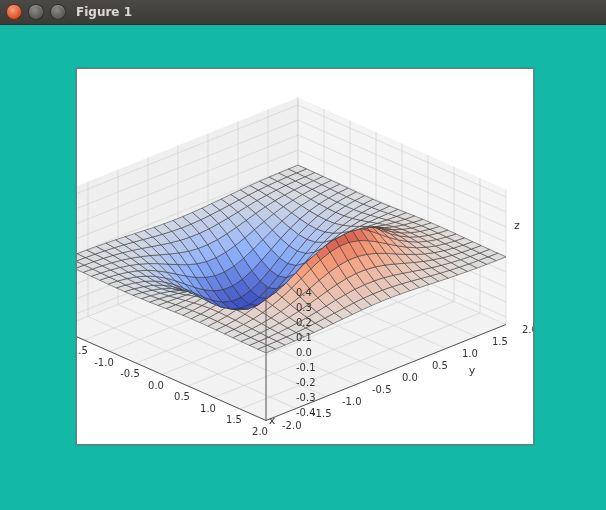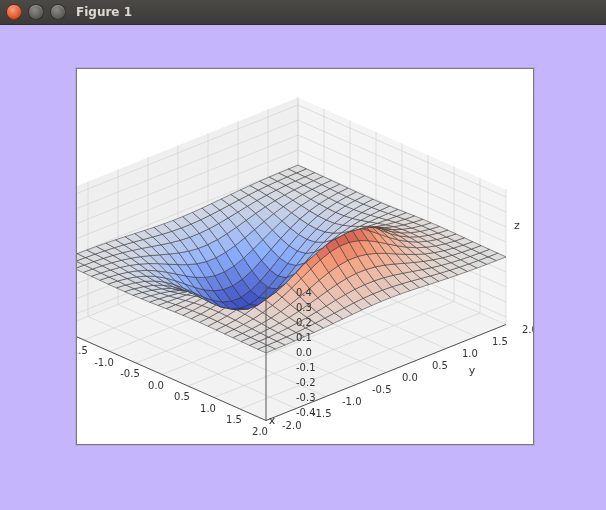--- a/index.html
+++ b/index.html
@@ -1,16 +1,16 @@
 <!DOCTYPE html>
 <html><head>
 <meta charset="utf-8">
 <style>
   html, body { margin:0; padding:0; font-family: "DejaVu Sans","Ubuntu",sans-serif; }
-  .desktop { width:606px; height:510px; background:#c4b5fd; position:relative; overflow:hidden; }
+  .desktop { width:606px; height:510px; background:#14b8a6; position:relative; overflow:hidden; }
   .titlebar {
     height:24px; background:linear-gradient(#4a4945,#3c3b37);
     display:flex; align-items:center; padding:0 6px; gap:6px;
     border-bottom:1px solid #2d2c29;
   }
   .wb { width:14px; height:14px; border-radius:50%; border:1px solid rgba(0,0,0,.5);
         box-shadow:inset 0 1px 1px rgba(255,255,255,.3); }
   .wb.close { background:radial-gradient(circle at 40% 35%, #f7a07b, #e2582f 60%, #c13a12); }
   .wb.gray  { background:radial-gradient(circle at 40% 35%, #8c8a85, #62605b 60%, #4a4945); }
   .title { color:#ddd9d2; font-size:12px; font-weight:bold; margin-left:4px; }

